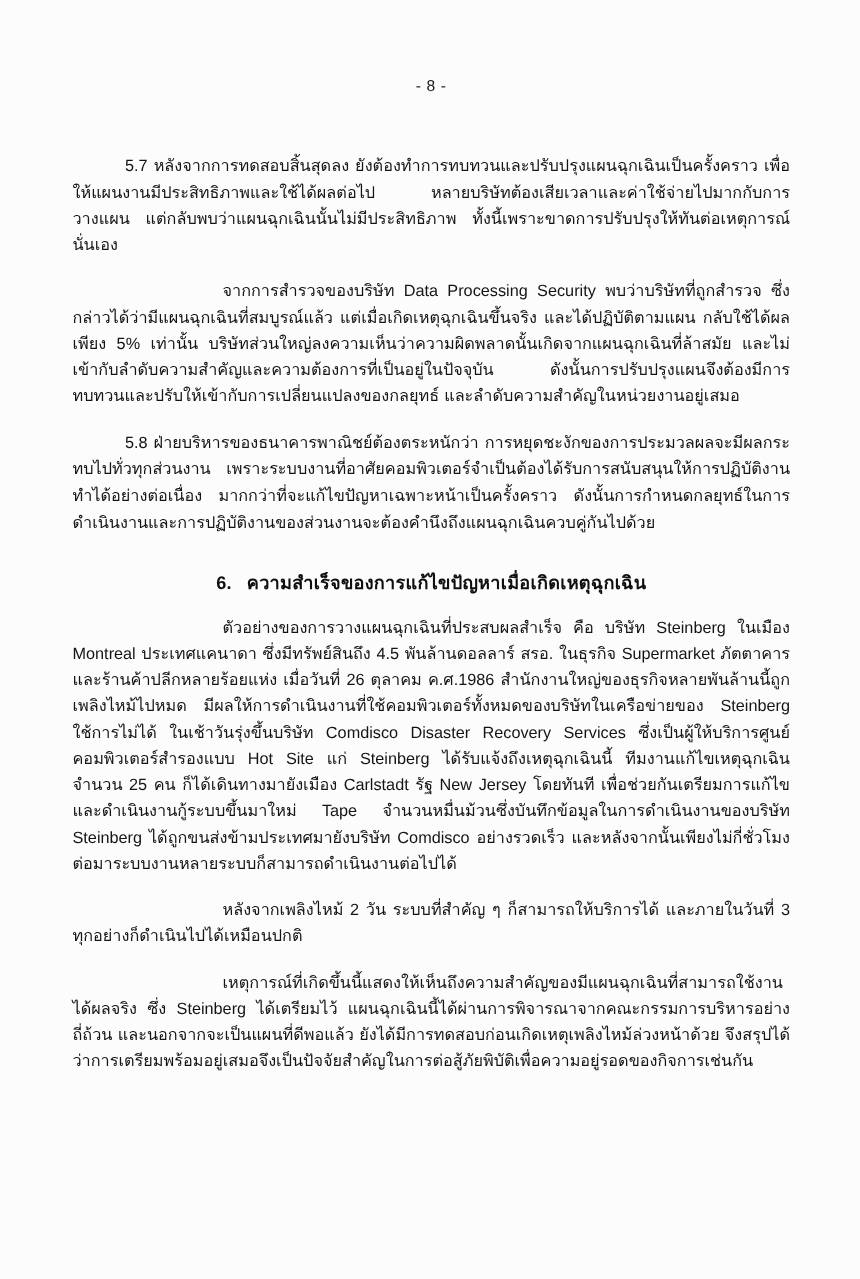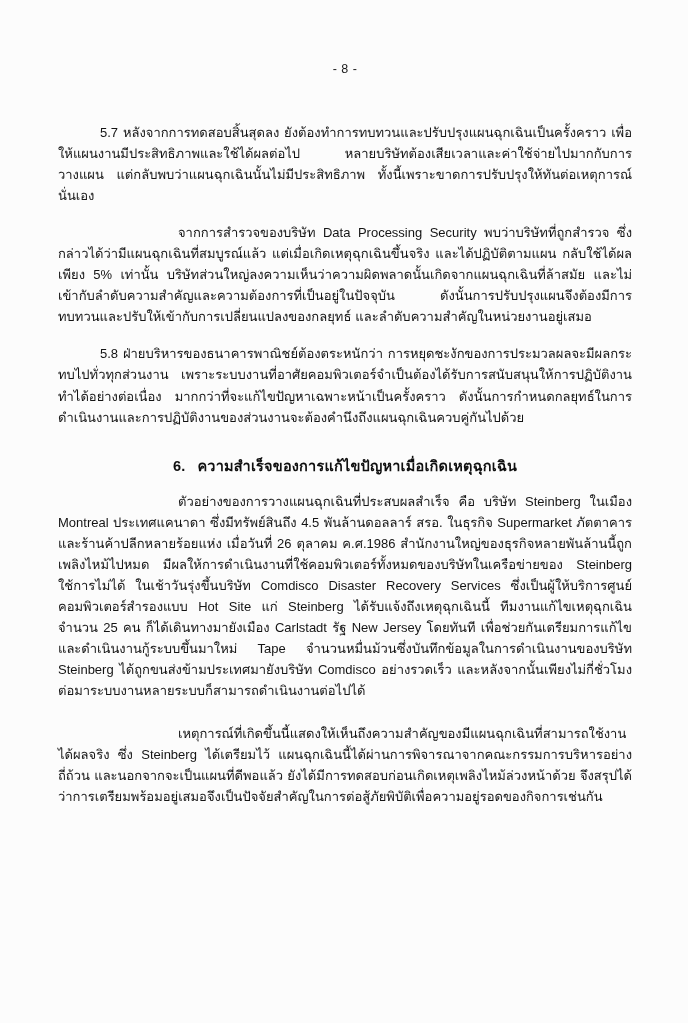--- a/index.html
+++ b/index.html
@@ -73,18 +73,19 @@
   <p class="para"><span class="ind-sm"></span><span>5.8   ฝ่ายบริหารของธนาคารพาณิชย์ต้องตระหนักว่า   การหยุดชะงักของการประมวลผลจะมีผลกระทบไปทั่วทุกส่วนงาน   เพราะระบบงานที่อาศัยคอมพิวเตอร์จำเป็นต้องได้รับการสนับสนุนให้การปฏิบัติงานทำได้อย่างต่อเนื่อง    มากกว่าที่จะแก้ไขปัญหาเฉพาะหน้าเป็นครั้งคราว   ดังนั้นการกำหนดกลยุทธ์ในการดำเนินงานและการปฏิบัติงานของส่วนงานจะต้องคำนึงถึงแผนฉุกเฉินควบคู่กันไปด้วย</span></p>
 
   <h2 class="section-heading">
     <span class="num">6.</span><span>ความสำเร็จของการแก้ไขปัญหาเมื่อเกิดเหตุฉุกเฉิน</span>
   </h2>
 
   <p class="para"><span class="ind-lg"></span><span>ตัวอย่างของการวางแผนฉุกเฉินที่ประสบผลสำเร็จ คือ บริษัท Steinberg  ในเมือง  Montreal  ประเทศแคนาดา   ซึ่งมีทรัพย์สินถึง 4.5  พันล้านดอลลาร์ สรอ. ในธุรกิจ Supermarket  ภัตตาคาร    และร้านค้าปลีกหลายร้อยแห่ง   เมื่อวันที่ 26  ตุลาคม ค.ศ.1986  สำนักงานใหญ่ของธุรกิจหลายพันล้านนี้ถูกเพลิงไหม้ไปหมด  มีผลให้การดำเนินงานที่ใช้คอมพิวเตอร์ทั้งหมดของบริษัทในเครือข่ายของ Steinberg    ใช้การไม่ได้    ในเช้าวันรุ่งขึ้นบริษัท Comdisco Disaster Recovery Services   ซึ่งเป็นผู้ให้บริการศูนย์คอมพิวเตอร์สำรองแบบ Hot Site แก่ Steinberg ได้รับแจ้งถึงเหตุฉุกเฉินนี้ ทีมงานแก้ไขเหตุฉุกเฉินจำนวน 25 คน  ก็ได้เดินทางมายังเมือง Carlstadt รัฐ New Jersey โดยทันที  เพื่อช่วยกันเตรียมการแก้ไขและดำเนินงานกู้ระบบขึ้นมาใหม่  Tape จำนวนหมื่นม้วนซึ่งบันทึกข้อมูลในการดำเนินงานของบริษัท Steinberg  ได้ถูกขนส่งข้ามประเทศมายังบริษัท Comdisco  อย่างรวดเร็ว  และหลังจากนั้นเพียงไม่กี่ชั่วโมงต่อมาระบบงานหลายระบบก็สามารถดำเนินงานต่อไปได้</span></p>
 
   <div class="block-gap"></div>
 
+  <p class="para"><span class="ind-lg"></span><span>หลังจากเพลิงไหม้ 2 วัน ระบบที่สำคัญ ๆ ก็สามารถให้บริการได้  และภายในวันที่ 3 ทุกอย่างก็ดำเนินไปได้เหมือนปกติ</span></p>
 
   <div class="block-gap"></div>
 
   <p class="para"><span class="ind-lg"></span><span>เหตุการณ์ที่เกิดขึ้นนี้แสดงให้เห็นถึงความสำคัญของมีแผนฉุกเฉินที่สามารถใช้งานได้ผลจริง   ซึ่ง Steinberg   ได้เตรียมไว้     แผนฉุกเฉินนี้ได้ผ่านการพิจารณาจากคณะกรรมการบริหารอย่างถี่ถ้วน   และนอกจากจะเป็นแผนที่ดีพอแล้ว   ยังได้มีการทดสอบก่อนเกิดเหตุเพลิงไหม้ล่วงหน้าด้วย  จึงสรุปได้ว่าการเตรียมพร้อมอยู่เสมอจึงเป็นปัจจัยสำคัญในการต่อสู้ภัยพิบัติเพื่อความอยู่รอดของกิจการเช่นกัน</span></p>
 
 </div>
 
 </body></html>

